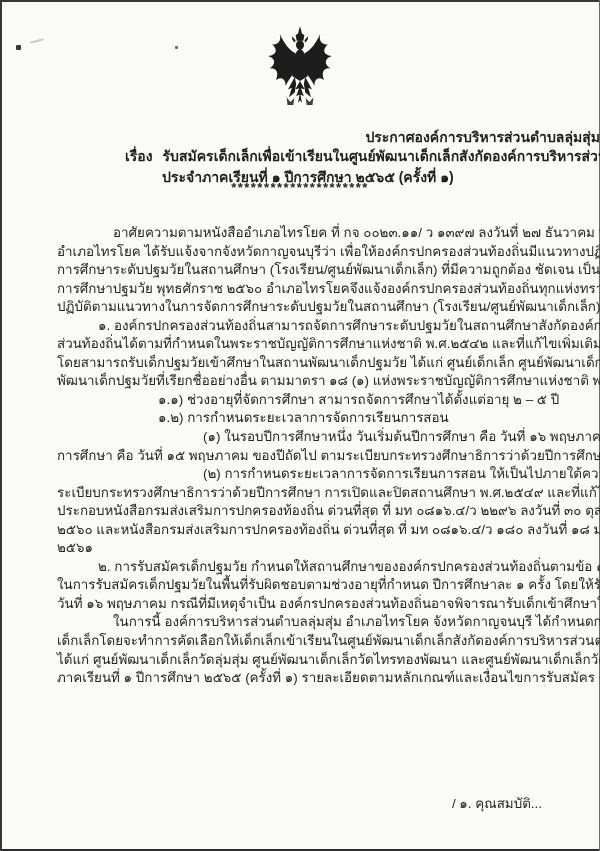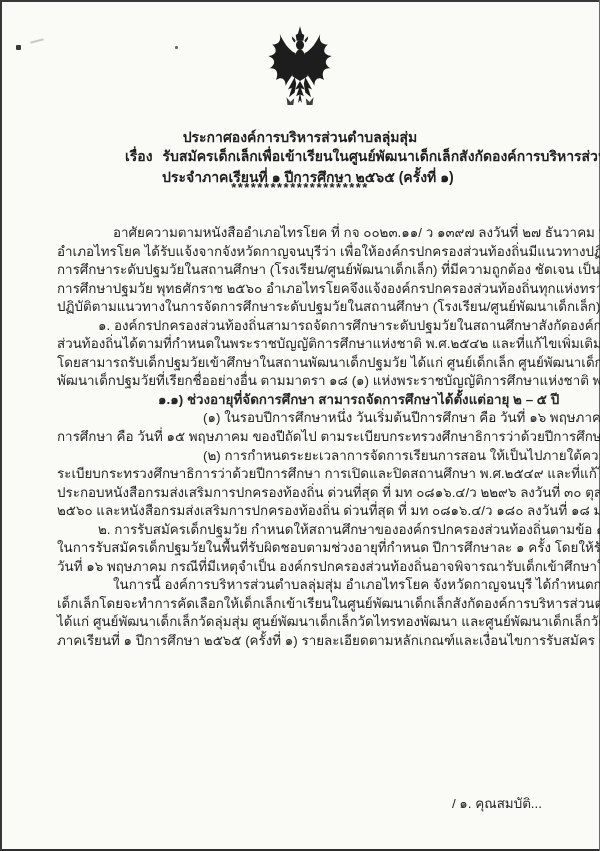--- a/index.html
+++ b/index.html
@@ -18,34 +18,34 @@
   .edge-right{top:0;bottom:0;right:0;width:1px;background:#6a6a6a;}
   .speck{position:absolute;background:#3a3a3a;border-radius:1px;}
   .speck-a{left:16px;top:45px;width:5px;height:5px;}
   .speck-b{left:175px;top:46px;width:3px;height:3px;opacity:.75;}
   .speck-c{left:30px;top:40px;width:14px;height:2px;opacity:.25;transform:rotate(-15deg);}
   .emblem{
     position:absolute;left:50%;top:26px;transform:translateX(-50%);
   }
   .title-block{position:absolute;left:0;top:0;width:600px;}
   .t-line{position:absolute;white-space:nowrap;font-weight:bold;font-size:14px;color:#1f1f1f;}
-  .t1{top:126px;left:0;width:600px;text-align:center;}
+  .t1{top:126px;left:0;width:600px;text-align:right;}
   .t2{top:145px;left:125px;}
   .t2 .subject-label{margin-right:10px;}
   .t3{top:166px;left:162px;}
   .t-stars{top:180px;left:0;width:600px;text-align:center;font-weight:bold;font-size:13px;letter-spacing:1.5px;color:#222;}
   .body-lines{
     position:absolute;left:57px;top:224px;width:492px;
     font-size:13.4px;line-height:18.55px;color:#262626;
   }
   .line{white-space:nowrap;height:18.55px;overflow:visible;}
   .ind-0{padding-left:0;}
   .ind-1{padding-left:56px;}
   .ind-2{padding-left:41px;}
-  .ind-3{padding-left:101px;font-weight:bold;}
+  .ind-3{padding-left:101px;}
   .ind-4{padding-left:146px;}
   .footer-note{
     position:absolute;top:793px;right:58px;
     font-size:13.4px;color:#262626;white-space:nowrap;text-align:right;
   }
 </style>
 </head>
 <body>
 
 <div class="page">
@@ -89,26 +89,28 @@
       <div class="line ind-1">อาศัยความตามหนังสืออำเภอไทรโยค ที่ กจ ๐๐๒๓.๑๑/ ว ๑๓๙๗  ลงวันที่ ๒๗ ธันวาคม ๒๕๖๒</div>
       <div class="line ind-0">อำเภอไทรโยค ได้รับแจ้งจากจังหวัดกาญจนบุรีว่า  เพื่อให้องค์กรปกครองส่วนท้องถิ่นมีแนวทางปฏิบัติในการจัด</div>
       <div class="line ind-0">การศึกษาระดับปฐมวัยในสถานศึกษา (โรงเรียน/ศูนย์พัฒนาเด็กเล็ก) ที่มีความถูกต้อง ชัดเจน เป็นไปตามหลักสูตร</div>
       <div class="line ind-0">การศึกษาปฐมวัย พุทธศักราช ๒๕๖๐  อำเภอไทรโยคจึงแจ้งองค์กรปกครองส่วนท้องถิ่นทุกแห่งทราบ และให้ถือ</div>
       <div class="line ind-0">ปฏิบัติตามแนวทางในการจัดการศึกษาระดับปฐมวัยในสถานศึกษา (โรงเรียน/ศูนย์พัฒนาเด็กเล็ก) ดังนี้</div>
       <div class="line ind-2">๑. องค์กรปกครองส่วนท้องถิ่นสามารถจัดการศึกษาระดับปฐมวัยในสถานศึกษาสังกัดองค์กรปกครอง</div>
       <div class="line ind-0">ส่วนท้องถิ่นได้ตามที่กำหนดในพระราชบัญญัติการศึกษาแห่งชาติ พ.ศ.๒๕๔๒ และที่แก้ไขเพิ่มเติม มาตรา ๔๑ โดย</div>
       <div class="line ind-0">โดยสามารถรับเด็กปฐมวัยเข้าศึกษาในสถานพัฒนาเด็กปฐมวัย ได้แก่ ศูนย์เด็กเล็ก ศูนย์พัฒนาเด็กเล็ก หรือสถาน</div>
       <div class="line ind-0">พัฒนาเด็กปฐมวัยที่เรียกชื่ออย่างอื่น ตามมาตรา ๑๘ (๑) แห่งพระราชบัญญัติการศึกษาแห่งชาติ พ.ศ.๒๕๔๒ และ</div>
       <div class="line ind-3">๑.๑) ช่วงอายุที่จัดการศึกษา สามารถจัดการศึกษาได้ตั้งแต่อายุ ๒ – ๕ ปี</div>
+      <div class="line ind-3">๑.๒) การกำหนดระยะเวลาการจัดการเรียนการสอน</div>
       <div class="line ind-4">(๑) ในรอบปีการศึกษาหนึ่ง วันเริ่มต้นปีการศึกษา คือ วันที่ ๑๖ พฤษภาคม และสิ้นปี</div>
       <div class="line ind-0">การศึกษา คือ วันที่ ๑๕ พฤษภาคม ของปีถัดไป ตามระเบียบกระทรวงศึกษาธิการว่าด้วยปีการศึกษา การเปิดและ</div>
       <div class="line ind-4">(๒) การกำหนดระยะเวลาการจัดการเรียนการสอน ให้เป็นไปภายใต้ความในข้อ ๗ ของ</div>
       <div class="line ind-0">ระเบียบกระทรวงศึกษาธิการว่าด้วยปีการศึกษา การเปิดและปิดสถานศึกษา พ.ศ.๒๕๔๙ และที่แก้ไขเพิ่มเติม</div>
       <div class="line ind-0">ประกอบหนังสือกรมส่งเสริมการปกครองท้องถิ่น ด่วนที่สุด ที่ มท ๐๘๑๖.๔/ว ๒๒๙๖ ลงวันที่ ๓๐ ตุลาคม</div>
       <div class="line ind-0">๒๕๖๐ และหนังสือกรมส่งเสริมการปกครองท้องถิ่น ด่วนที่สุด ที่ มท ๐๘๑๖.๔/ว ๑๘๐ ลงวันที่ ๑๘ มกราคม</div>
+      <div class="line ind-0">๒๕๖๑</div>
       <div class="line ind-2">๒. การรับสมัครเด็กปฐมวัย กำหนดให้สถานศึกษาขององค์กรปกครองส่วนท้องถิ่นตามข้อ ๑ ข้างต้น</div>
       <div class="line ind-0">ในการรับสมัครเด็กปฐมวัยในพื้นที่รับผิดชอบตามช่วงอายุที่กำหนด ปีการศึกษาละ ๑ ครั้ง โดยให้รับสมัครก่อน</div>
       <div class="line ind-0">วันที่ ๑๖ พฤษภาคม กรณีที่มีเหตุจำเป็น องค์กรปกครองส่วนท้องถิ่นอาจพิจารณารับเด็กเข้าศึกษาในสถานศึกษา</div>
       <div class="line ind-1">ในการนี้ องค์การบริหารส่วนตำบลลุ่มสุ่ม อำเภอไทรโยค จังหวัดกาญจนบุรี  ได้กำหนดการเปิดรับสมัคร</div>
       <div class="line ind-0">เด็กเล็กโดยจะทำการคัดเลือกให้เด็กเล็กเข้าเรียนในศูนย์พัฒนาเด็กเล็กสังกัดองค์การบริหารส่วนตำบลลุ่มสุ่ม ทั้ง ๓ แห่ง</div>
       <div class="line ind-0">ได้แก่ ศูนย์พัฒนาเด็กเล็กวัดลุ่มสุ่ม ศูนย์พัฒนาเด็กเล็กวัดไทรทองพัฒนา และศูนย์พัฒนาเด็กเล็กวัดพุน้อย ประจำ</div>
       <div class="line ind-0">ภาคเรียนที่ ๑ ปีการศึกษา ๒๕๖๕ (ครั้งที่ ๑) รายละเอียดตามหลักเกณฑ์และเงื่อนไขการรับสมัคร ดังต่อไปนี้</div>
     </div>
 
   <div class="footer-note">/ ๑. คุณสมบัติ...</div>

